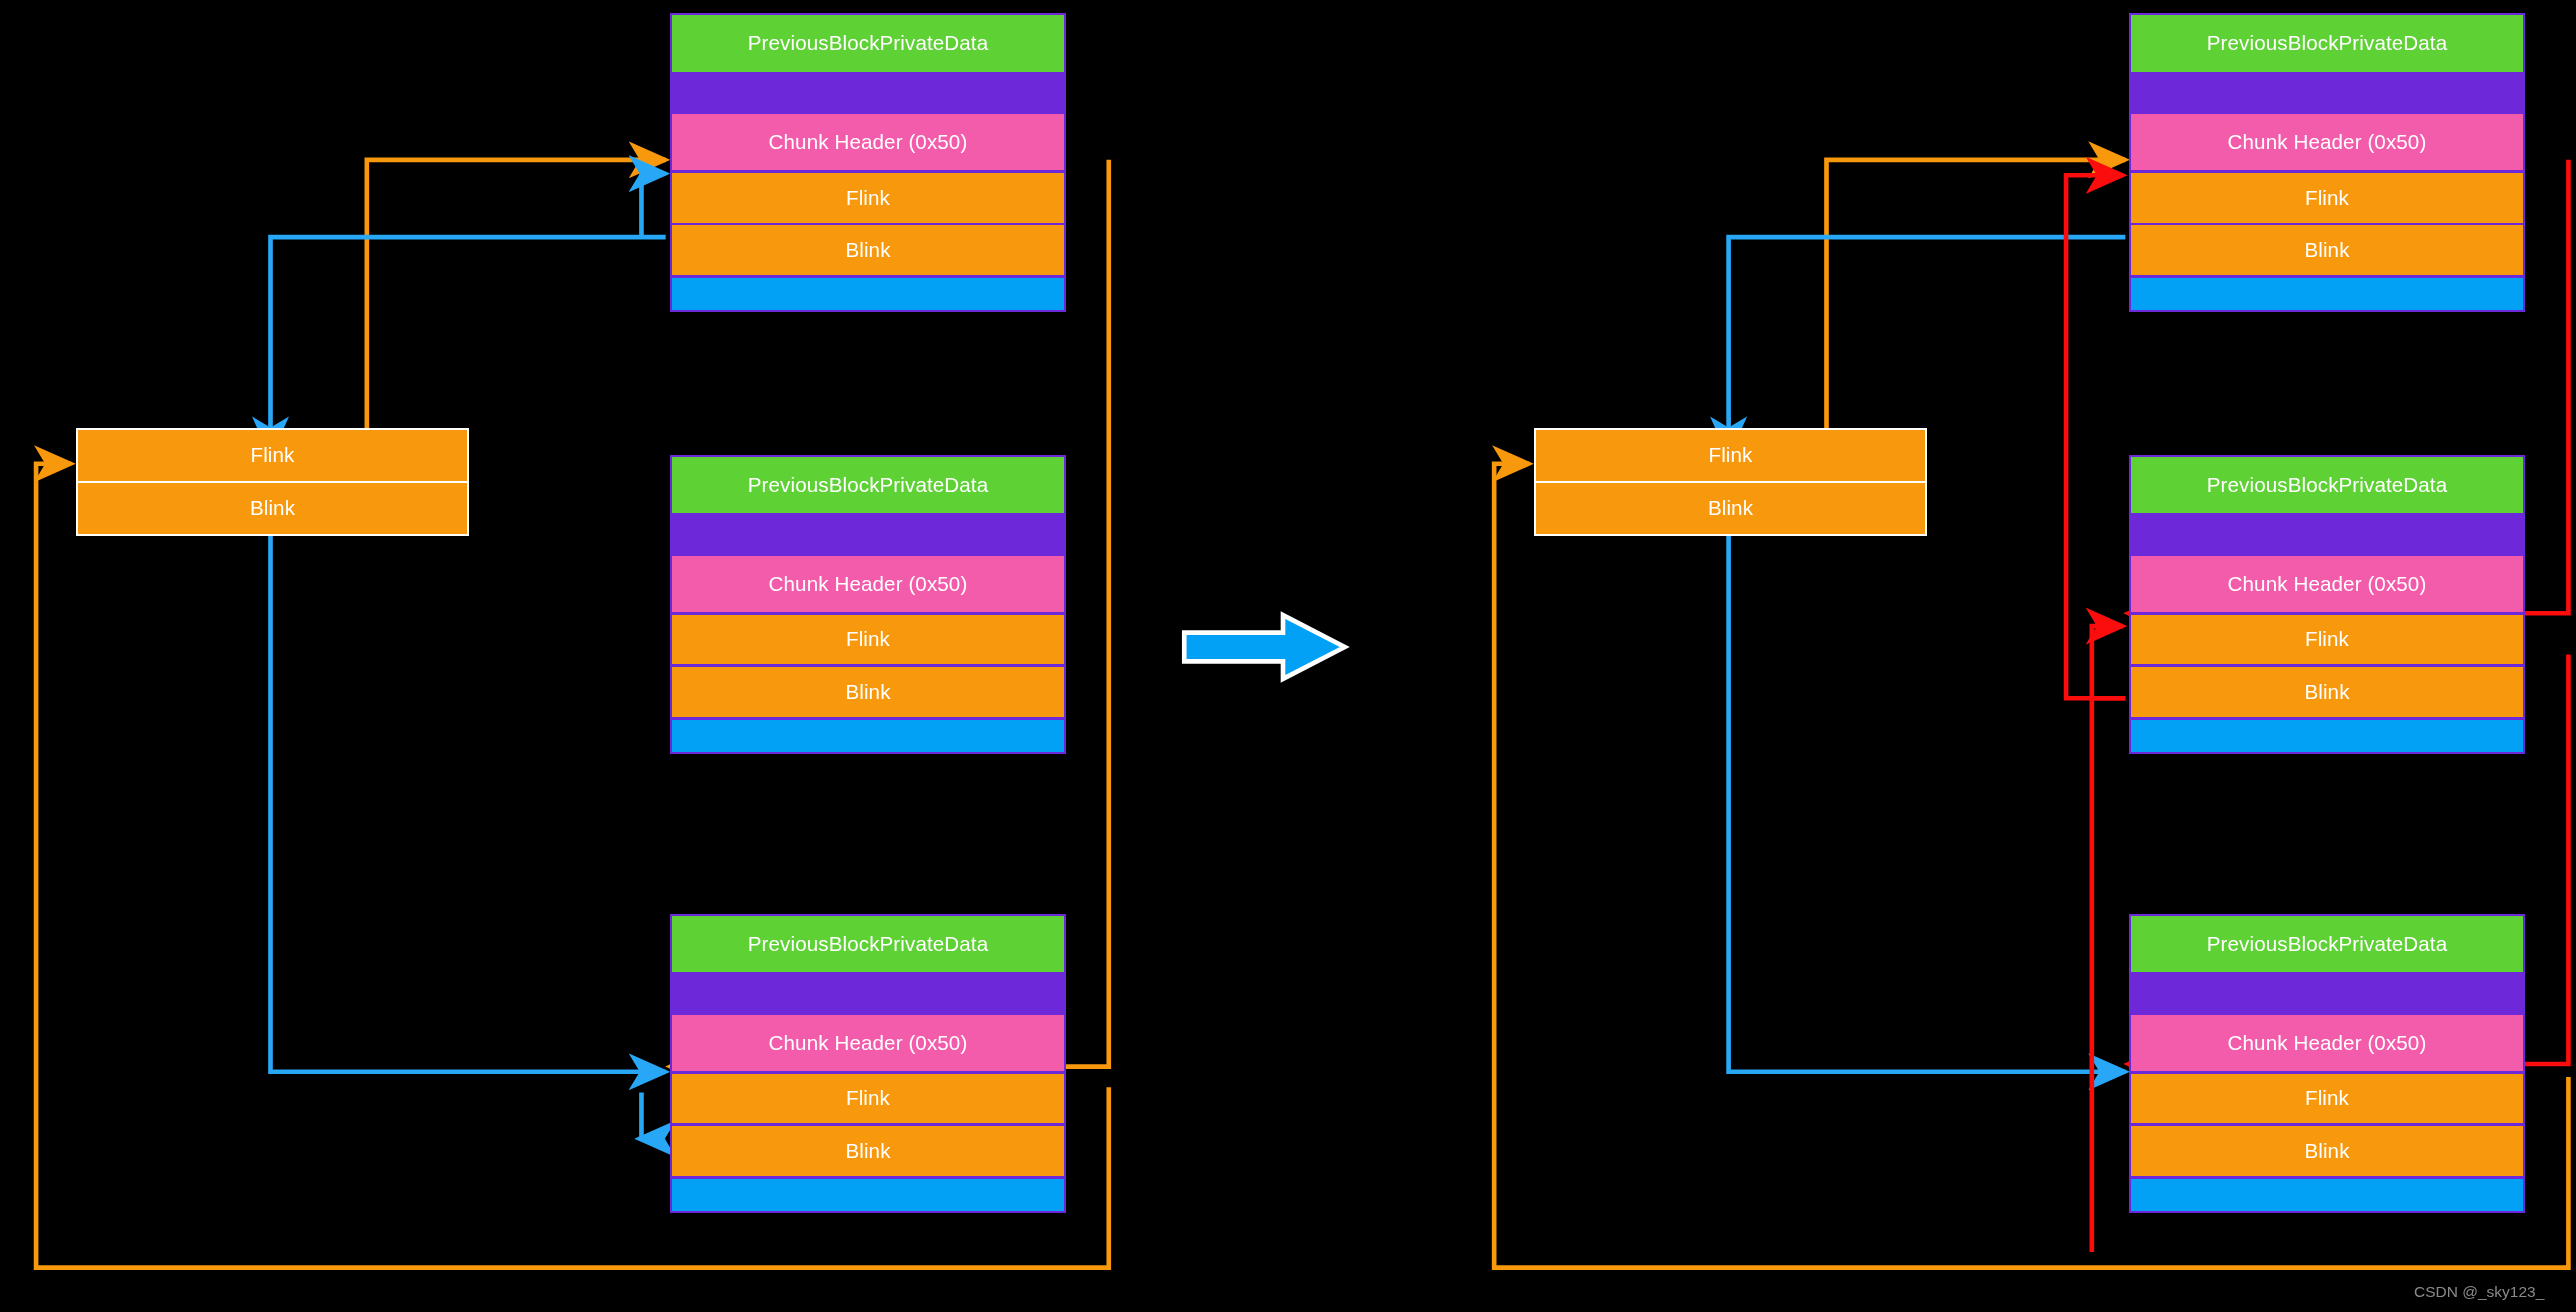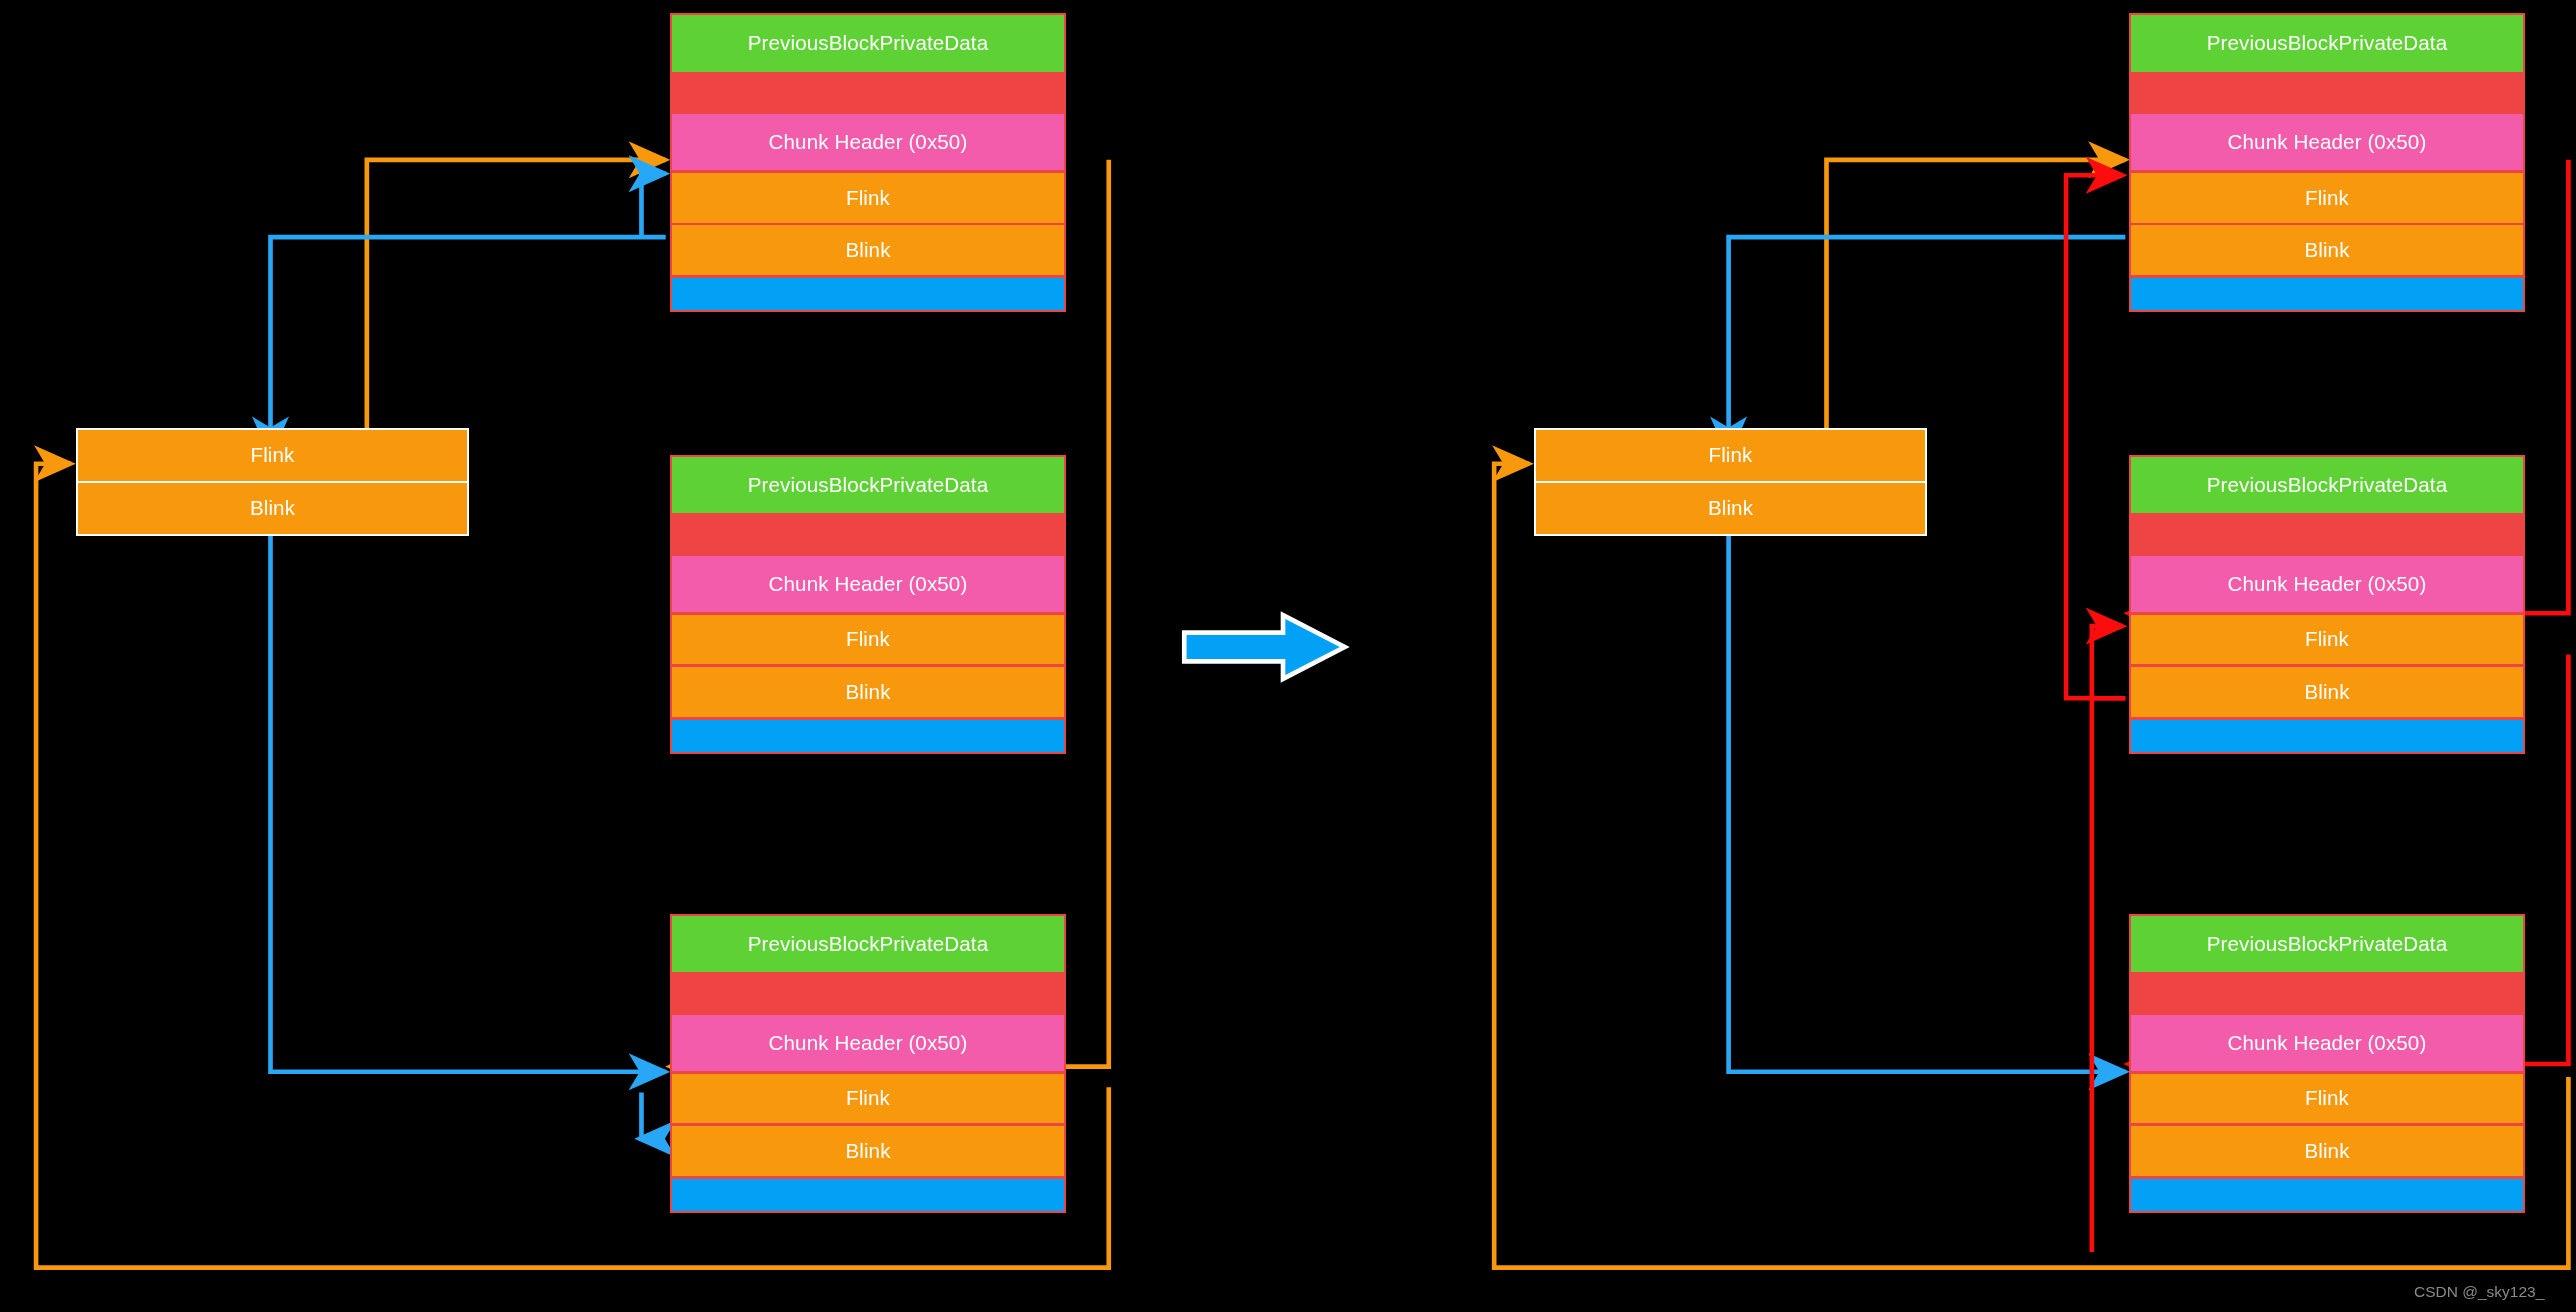--- a/index.html
+++ b/index.html
@@ -8,21 +8,21 @@
     position:relative;
     width:2605px;height:1313px;
     background:#000;
     overflow:hidden;
     font-family:"Liberation Sans","DejaVu Sans",sans-serif;
   }
   svg.wires{position:absolute;left:0;top:0;width:2605px;height:1313px;overflow:visible;}
 
   .chunk{
     position:absolute;
-    background:#ef4444;
+    background:#6d28d9;
     padding:2.1px;
     box-sizing:border-box;
     display:flex;
     flex-direction:column;
     gap:2.6px;
   }
   .row{
     display:flex;
     align-items:center;
     justify-content:center;

